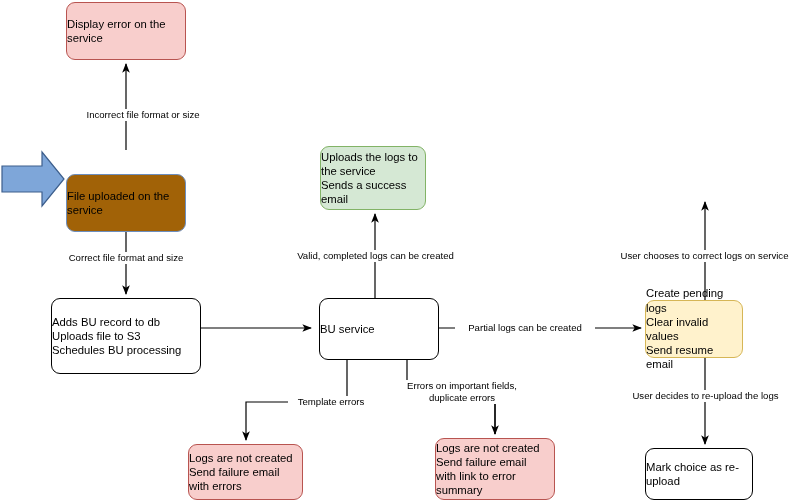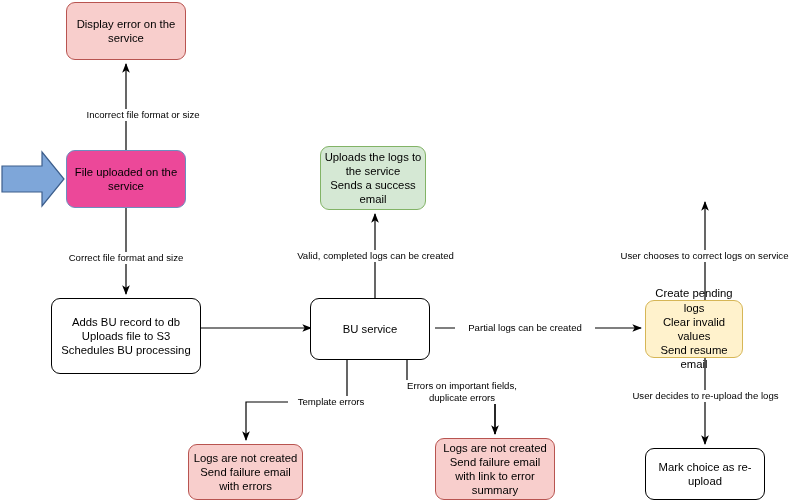--- a/index.html
+++ b/index.html
@@ -6,27 +6,27 @@
   body{
     width:801px;height:501px;overflow:hidden;
     font-family:"Liberation Sans","DejaVu Sans",sans-serif;
     color:#000000;
   }
   #canvas{position:relative;width:801px;height:501px;background:#fff;}
   svg.edges{position:absolute;left:0;top:0;width:801px;height:501px;}
   .node{
     position:absolute;box-sizing:border-box;
     border:1.3px solid #000;border-radius:9px;
-    display:flex;align-items:center;justify-content:center;text-align:center;
+    display:flex;align-items:center;justify-content:center;text-align:left;
     font-size:11.3px;line-height:14.2px;color:#000;background:#fff;
     padding:2px 0;
   }
   .node span{display:block;width:100%;white-space:pre-line;}
   .n-pink{background:#f8cecc;border-color:#b85450;}
-  .n-blue{background:#ec4899;border-color:#6c8ebf;}
+  .n-blue{background:#a16207;border-color:#6c8ebf;margin-top:24px;}
   .n-green{background:#d5e8d4;border-color:#82b366;}
   .n-yellow{background:#fff2cc;border-color:#d6b656;}
   .n-white{background:#ffffff;border-color:#000000;}
   .edge-label{
     position:absolute;background:#ffffff;
     font-size:9.6px;line-height:12px;color:#000;
     text-align:center;white-space:pre-line;
     padding:0 2px;box-sizing:border-box;
   }
 </style>
@@ -80,21 +80,21 @@
 Schedules BU processing</span>
   </div>
 
   <div class="node n-green" style="left:320px;top:146px;width:106px;height:64px;">
     <span>Uploads the logs to
 the service
 Sends a success
 email</span>
   </div>
 
-  <div class="node n-white" style="left:310px;top:298px;width:120px;height:62px;">
+  <div class="node n-white" style="left:319px;top:298px;width:120px;height:62px;">
     <span>BU service</span>
   </div>
 
 
   <div class="node n-yellow" style="left:645px;top:300px;width:98px;height:58px;">
     <span>Create pending logs
 Clear invalid values
 Send resume email</span>
   </div>
 
@@ -104,21 +104,21 @@
 with errors</span>
   </div>
 
   <div class="node n-pink" style="left:435px;top:438px;width:120px;height:62px;">
     <span>Logs are not created
 Send failure email
 with link to error
 summary</span>
   </div>
 
-  <div class="node n-white" style="left:645px;top:448px;width:120px;height:52px;">
+  <div class="node n-white" style="left:645px;top:448px;width:108px;height:52px;">
     <span>Mark choice as re-
 upload</span>
   </div>
 
   <div class="edge-label" style="left:63px;top:109px;width:160px;">Incorrect file format or size</div>
 
   <div class="edge-label" style="left:46px;top:252px;width:160px;">Correct file format and size</div>
 
   <div class="edge-label" style="left:273px;top:250px;width:205px;">Valid, completed logs can be created</div>
 

